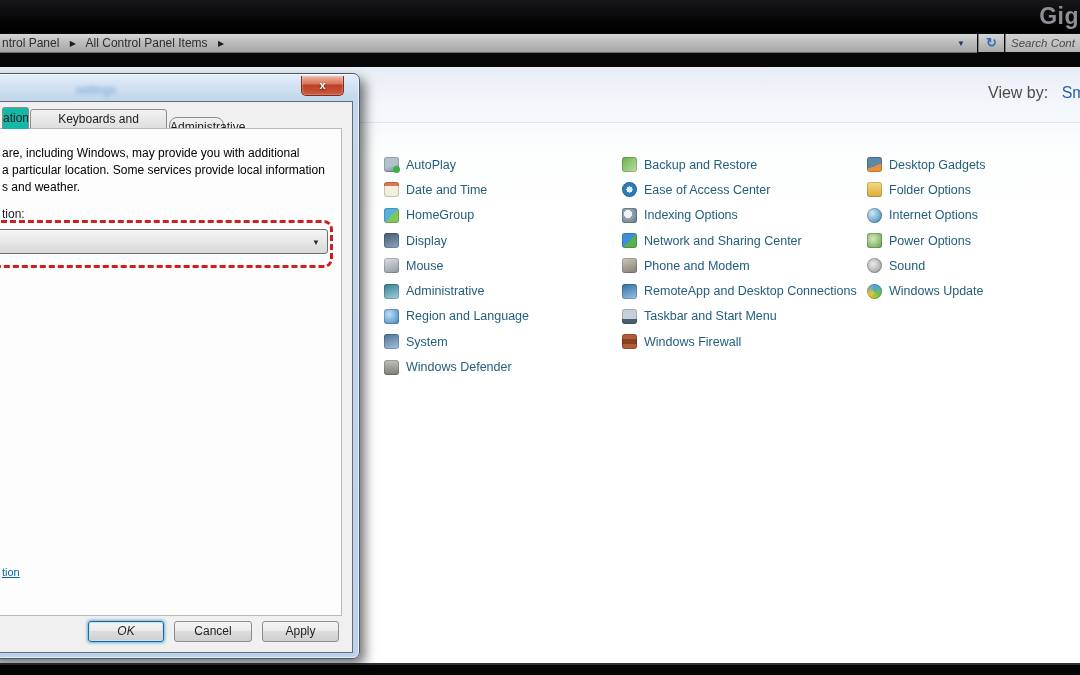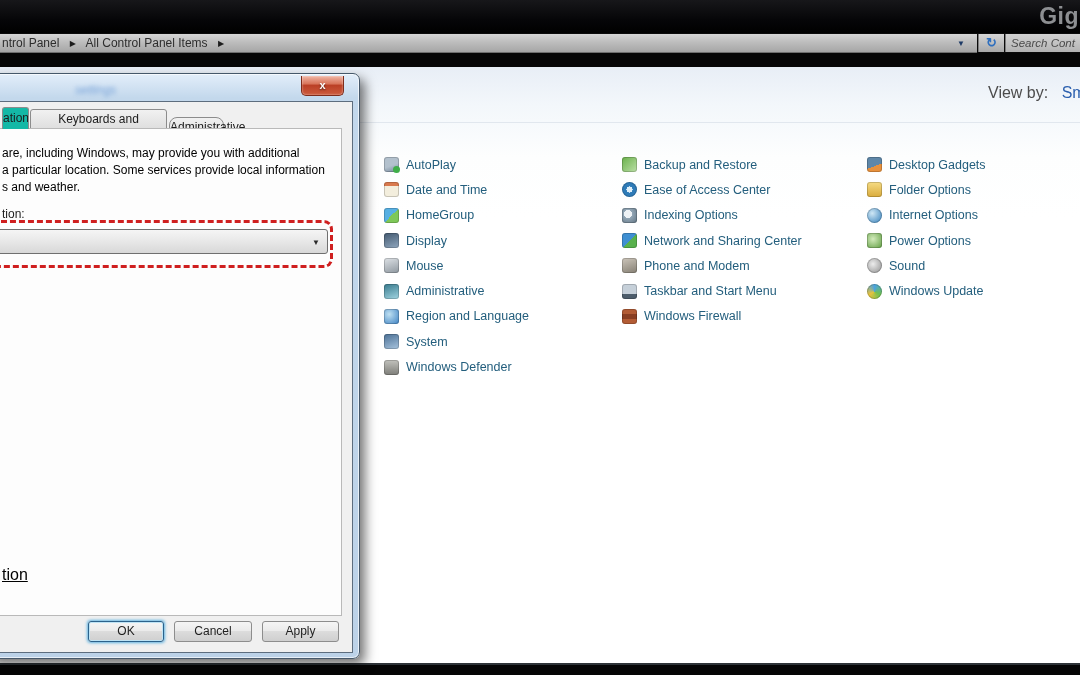--- a/index.html
+++ b/index.html
@@ -99,27 +99,27 @@
   .tabpanel{position:absolute;left:-6px;top:26px;width:352px;height:486px;
     background:#fdfdfd;border:1px solid #b9b9b9;z-index:1;}
   .bodyline{position:absolute;left:8px;font-size:12px;color:#000000;white-space:nowrap;z-index:2;text-align:right;}
   .fieldlabel{position:absolute;left:8px;top:105px;font-size:12px;color:#1e1e1e;z-index:2;}
   .redbox{position:absolute;left:-20px;top:118px;width:353px;height:42px;
     border:3px dashed #cf1f1f;border-radius:9px;z-index:4;}
   .combobox{position:absolute;left:-12px;top:127px;width:346px;height:25px;box-sizing:border-box;
     background:linear-gradient(180deg,#f5f5f5 0%,#e9e9e9 45%,#d8d8d8 100%);
     border:1px solid #6f6f6f;border-radius:3px;z-index:3;}
   .combo-arrow{position:absolute;right:7px;top:8px;font-size:8px;color:#2b2b2b;}
-  .dlg-link{position:absolute;left:8px;top:464px;font-size:16px;color:#000000;
+  .dlg-link{position:absolute;left:8px;top:464px;font-size:11px;color:#0369a1;
     text-decoration:underline;z-index:2;}
   .btn{position:absolute;top:519px;height:21px;box-sizing:border-box;font-size:12px;color:#1f1f1f;
     background:linear-gradient(180deg,#f5f5f5 0%,#ebebeb 45%,#dddddd 46%,#cfcfcf 100%);
     border:1px solid #8d8d8d;border-radius:3px;text-align:center;line-height:19px;z-index:2;}
   .btn.ok{left:94px;width:76px;border-color:#2c628b;
-    box-shadow:0 0 3px 1px #5fb2e0, inset 0 0 0 1px #bfe4f5;}
+    box-shadow:0 0 3px 1px #5fb2e0, inset 0 0 0 1px #bfe4f5;font-style:italic;}
   .btn.cancel{left:180px;width:78px;}
   .btn.apply{left:268px;width:77px;}
   
   .bottombar{position:absolute;left:0;top:663px;width:1080px;height:12px;
     background:#050505;border-top:2px solid #2e3338;box-sizing:border-box;}
 </style>
 </head>
 <body>
 
 <div class="titlebar">
@@ -204,20 +204,24 @@
   </div>
       <div class="cpitem">
     <span class="cpicon ic-network-sharing"></span>
     <span class="lbl">Network and Sharing Center</span>
   </div>
       <div class="cpitem">
     <span class="cpicon ic-phone-modem"></span>
     <span class="lbl">Phone and Modem</span>
   </div>
       <div class="cpitem">
+    <span class="cpicon ic-remoteapp"></span>
+    <span class="lbl">RemoteApp and Desktop Connections</span>
+  </div>
+      <div class="cpitem">
     <span class="cpicon ic-taskbar-start-menu"></span>
     <span class="lbl">Taskbar and Start Menu</span>
   </div>
       <div class="cpitem">
     <span class="cpicon ic-windows-firewall"></span>
     <span class="lbl">Windows Firewall</span>
   </div>
     </div>
   <div class="cpcol c3">
       <div class="cpitem">

